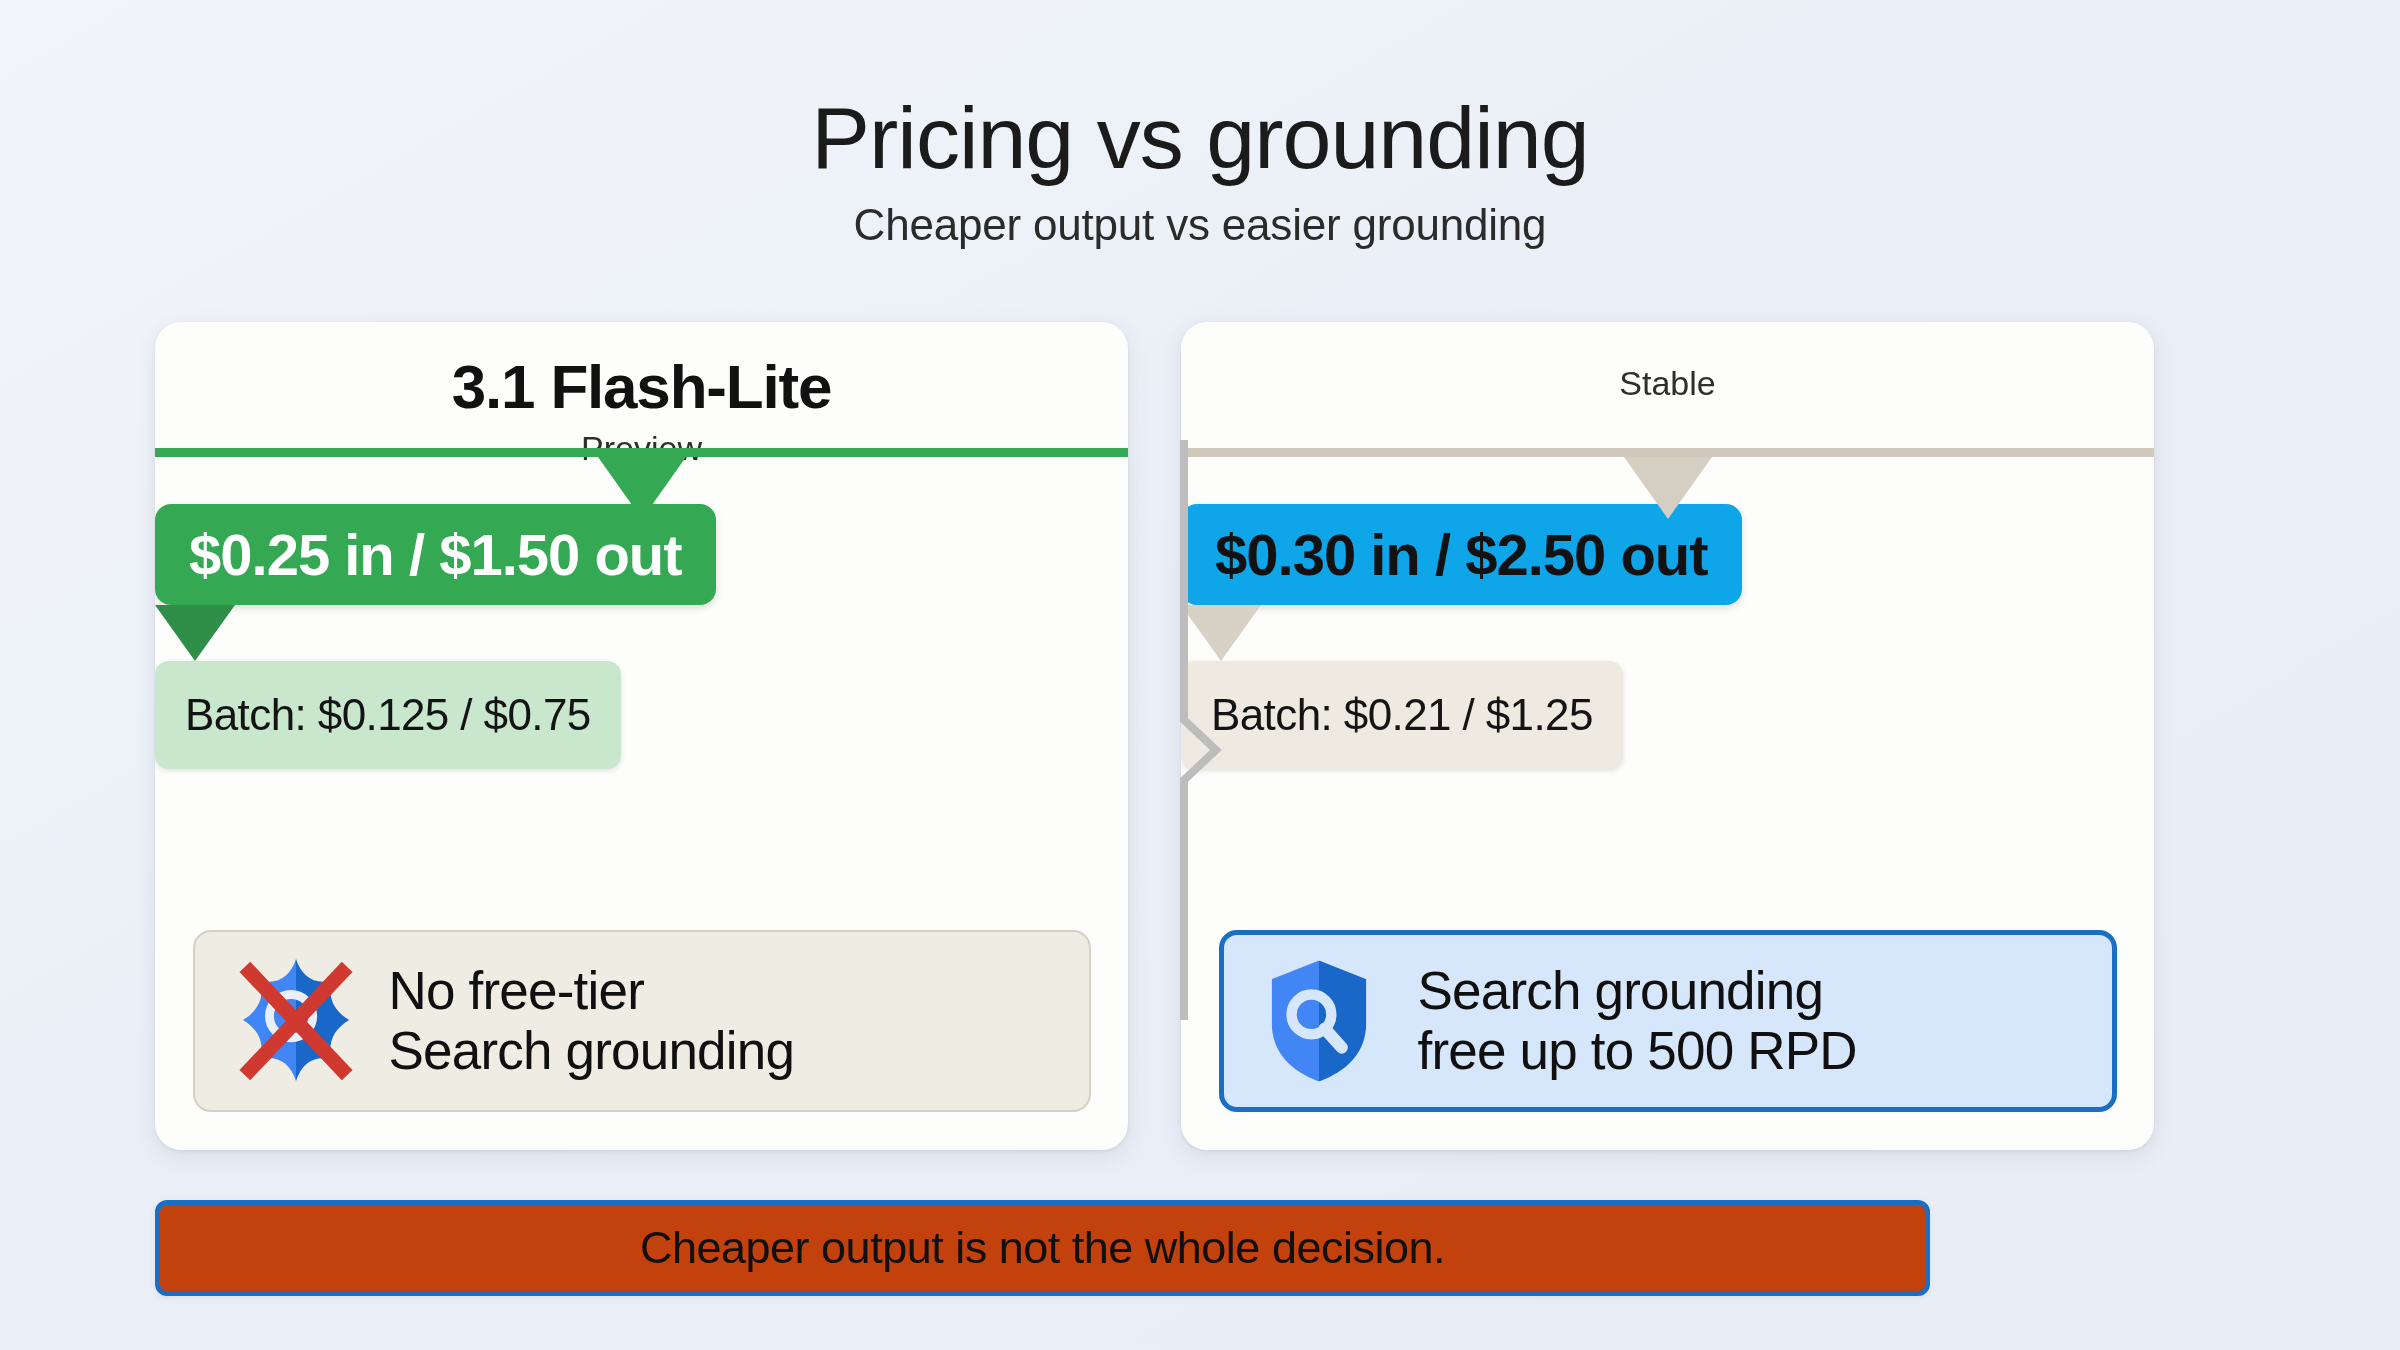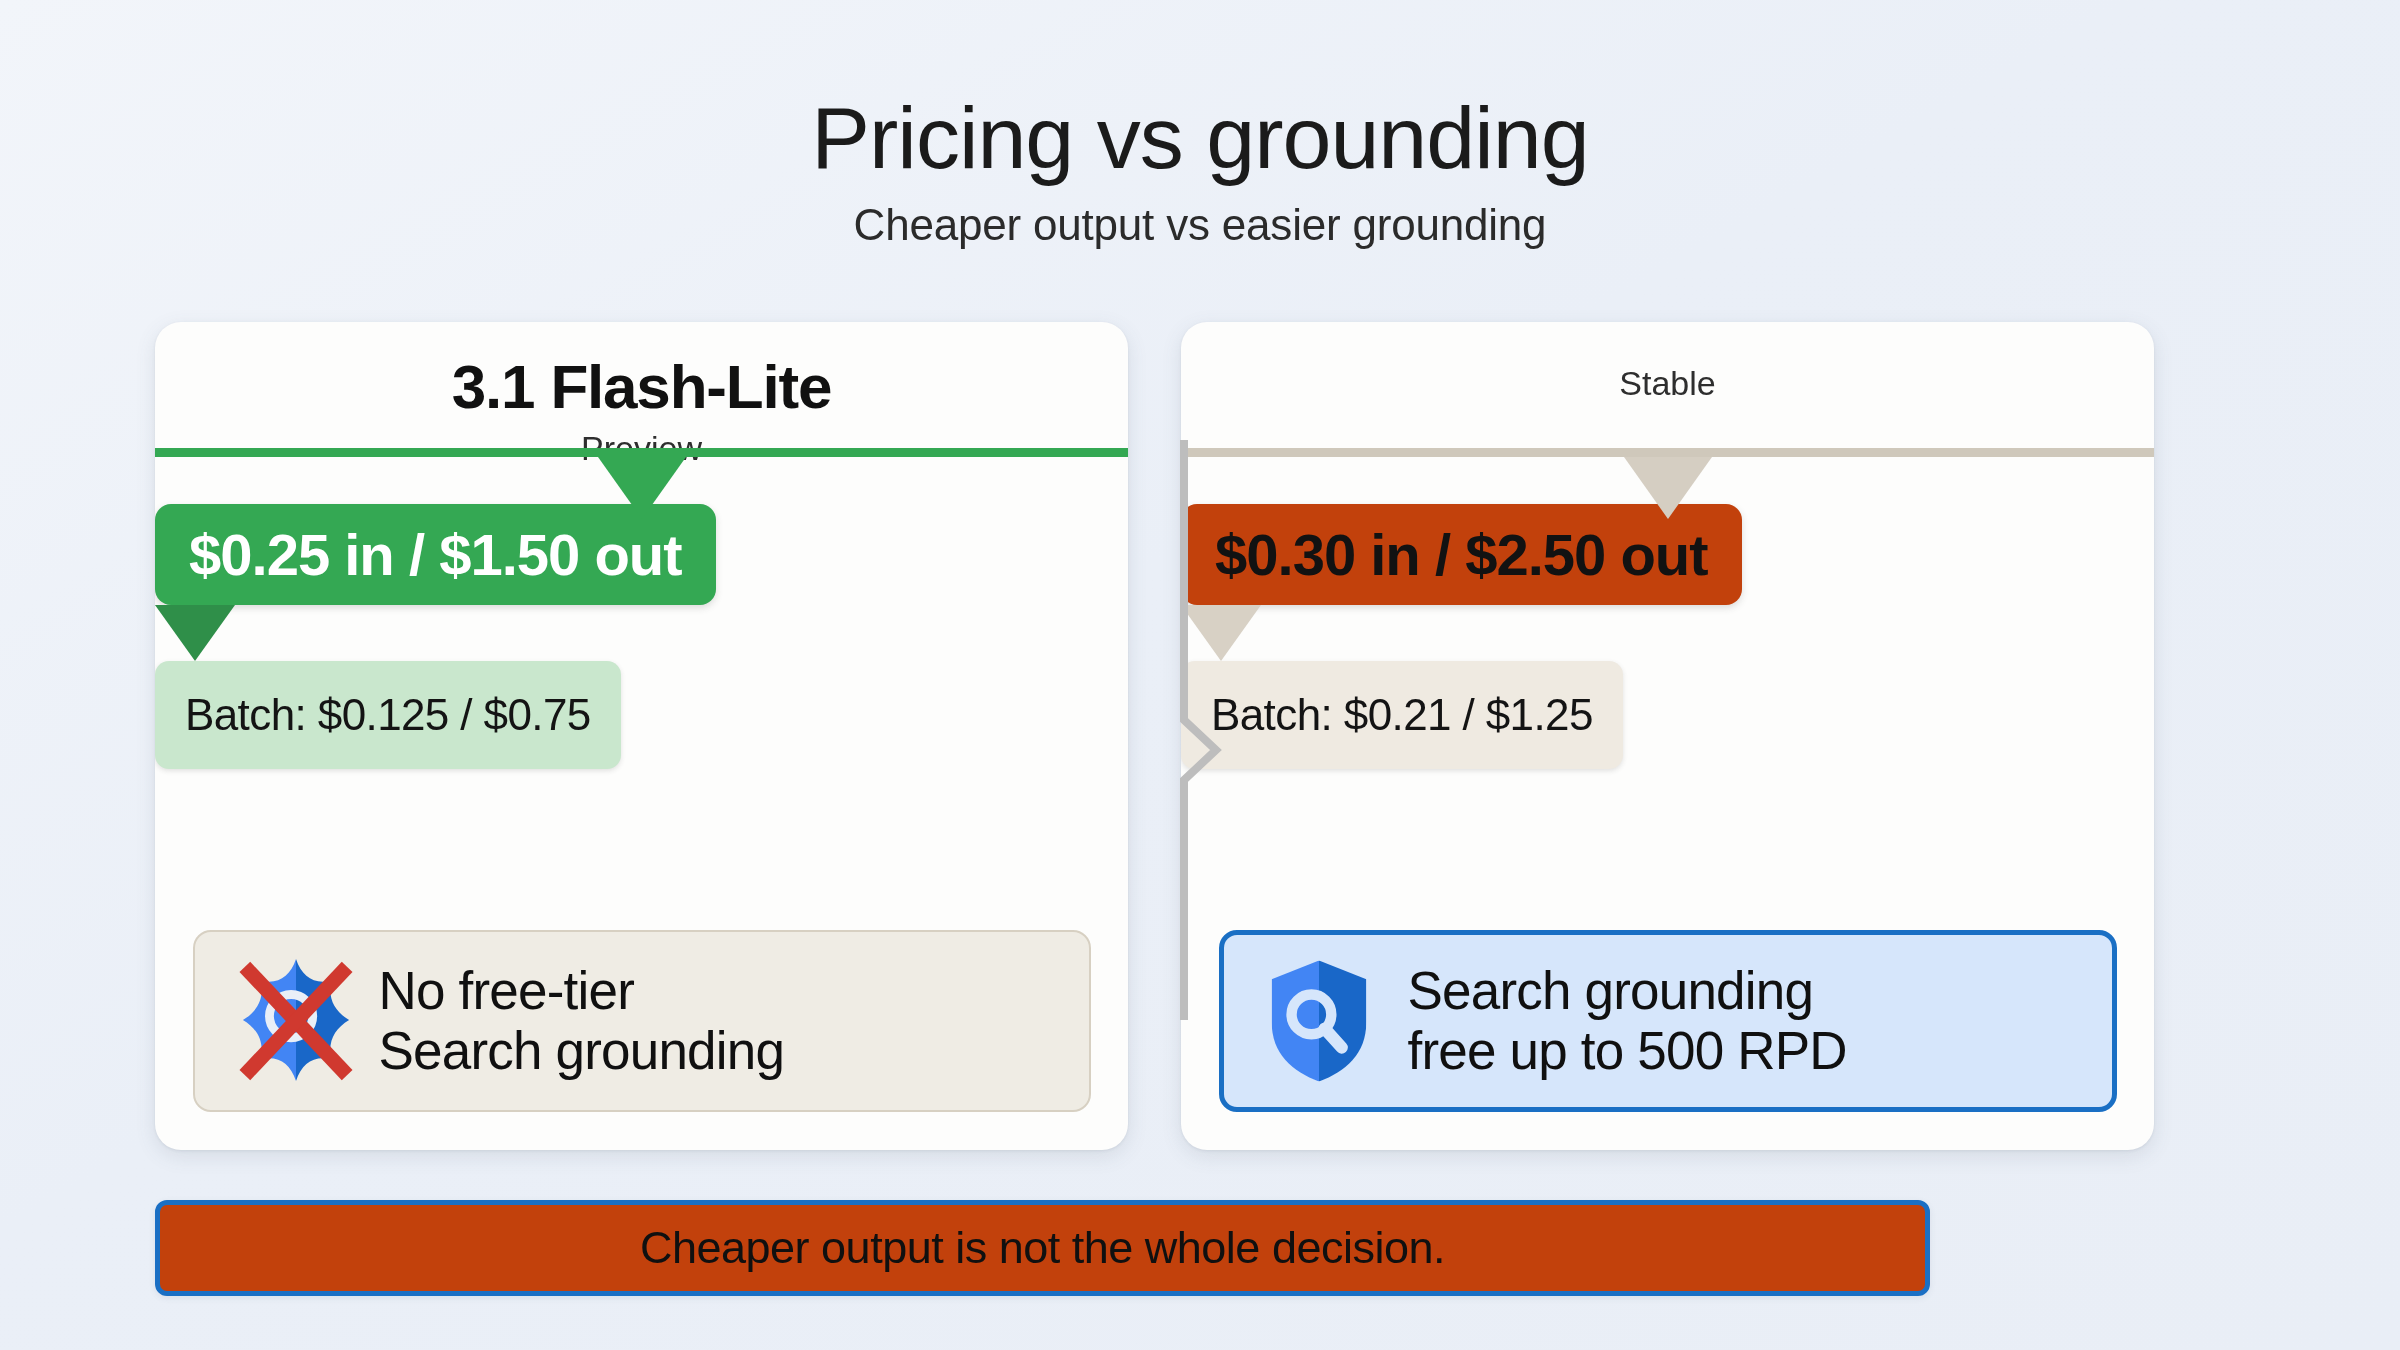--- a/index.html
+++ b/index.html
@@ -88,21 +88,21 @@
   .price-chip {
     border-radius: 16px;
     padding: 17px 34px;
     font-size: 58px;
     font-weight: 700;
     letter-spacing: -1px;
     white-space: nowrap;
     box-shadow: 0 3px 7px rgba(60,60,60,0.17);
   }
   .price-chip-left  { background: #34a853; color: #ffffff; }
-  .price-chip-right { background: #c2410c; color: #121212; }
+  .price-chip-right { background: #0ea5e9; color: #121212; }
 
   .chip-arrow {
     width: 0; height: 0;
     border-left: 40px solid transparent;
     border-right: 40px solid transparent;
     margin: 0;
   }
   .chip-arrow-left  { border-top: 56px solid #2f8f49; }
   .chip-arrow-right { border-top: 56px solid #d8d1c5; }
 
@@ -124,21 +124,21 @@
     position: absolute;
     left: 50%;
     transform: translateX(-50%);
     bottom: 38px;
     width: 898px;
     height: 182px;
     border-radius: 18px;
     display: flex;
     align-items: center;
     padding-left: 42px;
-    gap: 24px;
+    gap: 34px;
   }
   .feature-box-neutral {
     background: #efece4;
     border: 2px solid #d7d0c2;
   }
   .feature-box-blue {
     background: #d6e6fb;
     border: 5px solid #1a6fc4;
   }
   .feature-icon { width: 118px; height: 132px; flex: 0 0 auto; position: relative; }

